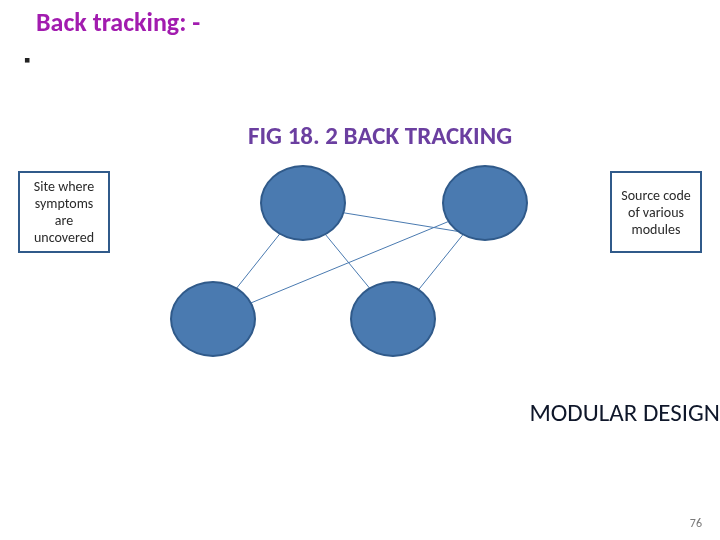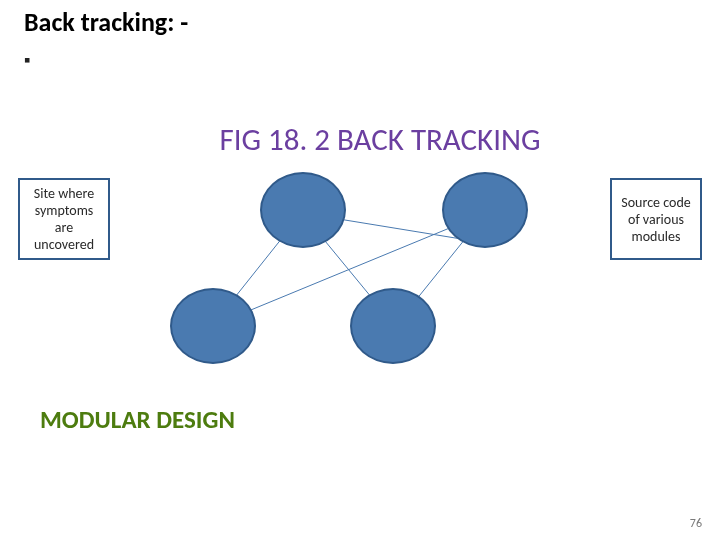--- a/index.html
+++ b/index.html
@@ -7,22 +7,22 @@
     width: 720px;
     height: 540px;
     background: #fff;
     font-family: Calibri, Arial, sans-serif;
     position: relative;
     overflow: hidden;
   }
   .title {
     font-size: 26px;
     font-weight: 700;
-    color: #000000;
-    padding: 6px 0 4px 24px;
+    color: #a21caf;
+    padding: 6px 0 4px 36px;
   }
   .bullet-row {
     display: flex;
     align-items: flex-start;
     padding: 4px 24px 0 24px;
   }
   .bullet {
     width: 18px;
     font-size: 18px;
     line-height: 28px;
@@ -30,22 +30,22 @@
     flex: 0 0 auto;
     text-align: left;
   }
   .bullet-text {
     font-size: 23px;
     line-height: 28px;
     color: #2a2a2a;
     flex: 1 1 auto;
   }
   .fig-title {
-    font-size: 31px;
-    font-weight: 400;
+    font-size: 25px;
+    font-weight: 700;
     color: #6b3fa0;
     text-align: center;
     margin-top: 46px;
     padding-left: 40px;
   }
   .diagram {
     position: relative;
     width: 720px;
     height: 220px;
     margin-top: 20px;
@@ -80,23 +80,23 @@
   .c3 { left: 350px; top: 110px; }
   .c4 { left: 442px; top: -6px; }
   svg.lines {
     position: absolute;
     left: 0; top: 0;
     width: 720px; height: 220px;
     pointer-events: none;
   }
   .mod-design {
     font-size: 25px;
-    font-weight: 700;
-    color: #4d7c0f;
-    text-align: left;
+    font-weight: 400;
+    color: #0f172a;
+    text-align: right;
     margin-top: 6px;
     padding-left: 40px;
   }
   .pagenum {
     position: absolute;
     right: 18px;
     bottom: 10px;
     font-size: 12px;
     color: #7a7a7a;
     text-align: right;

